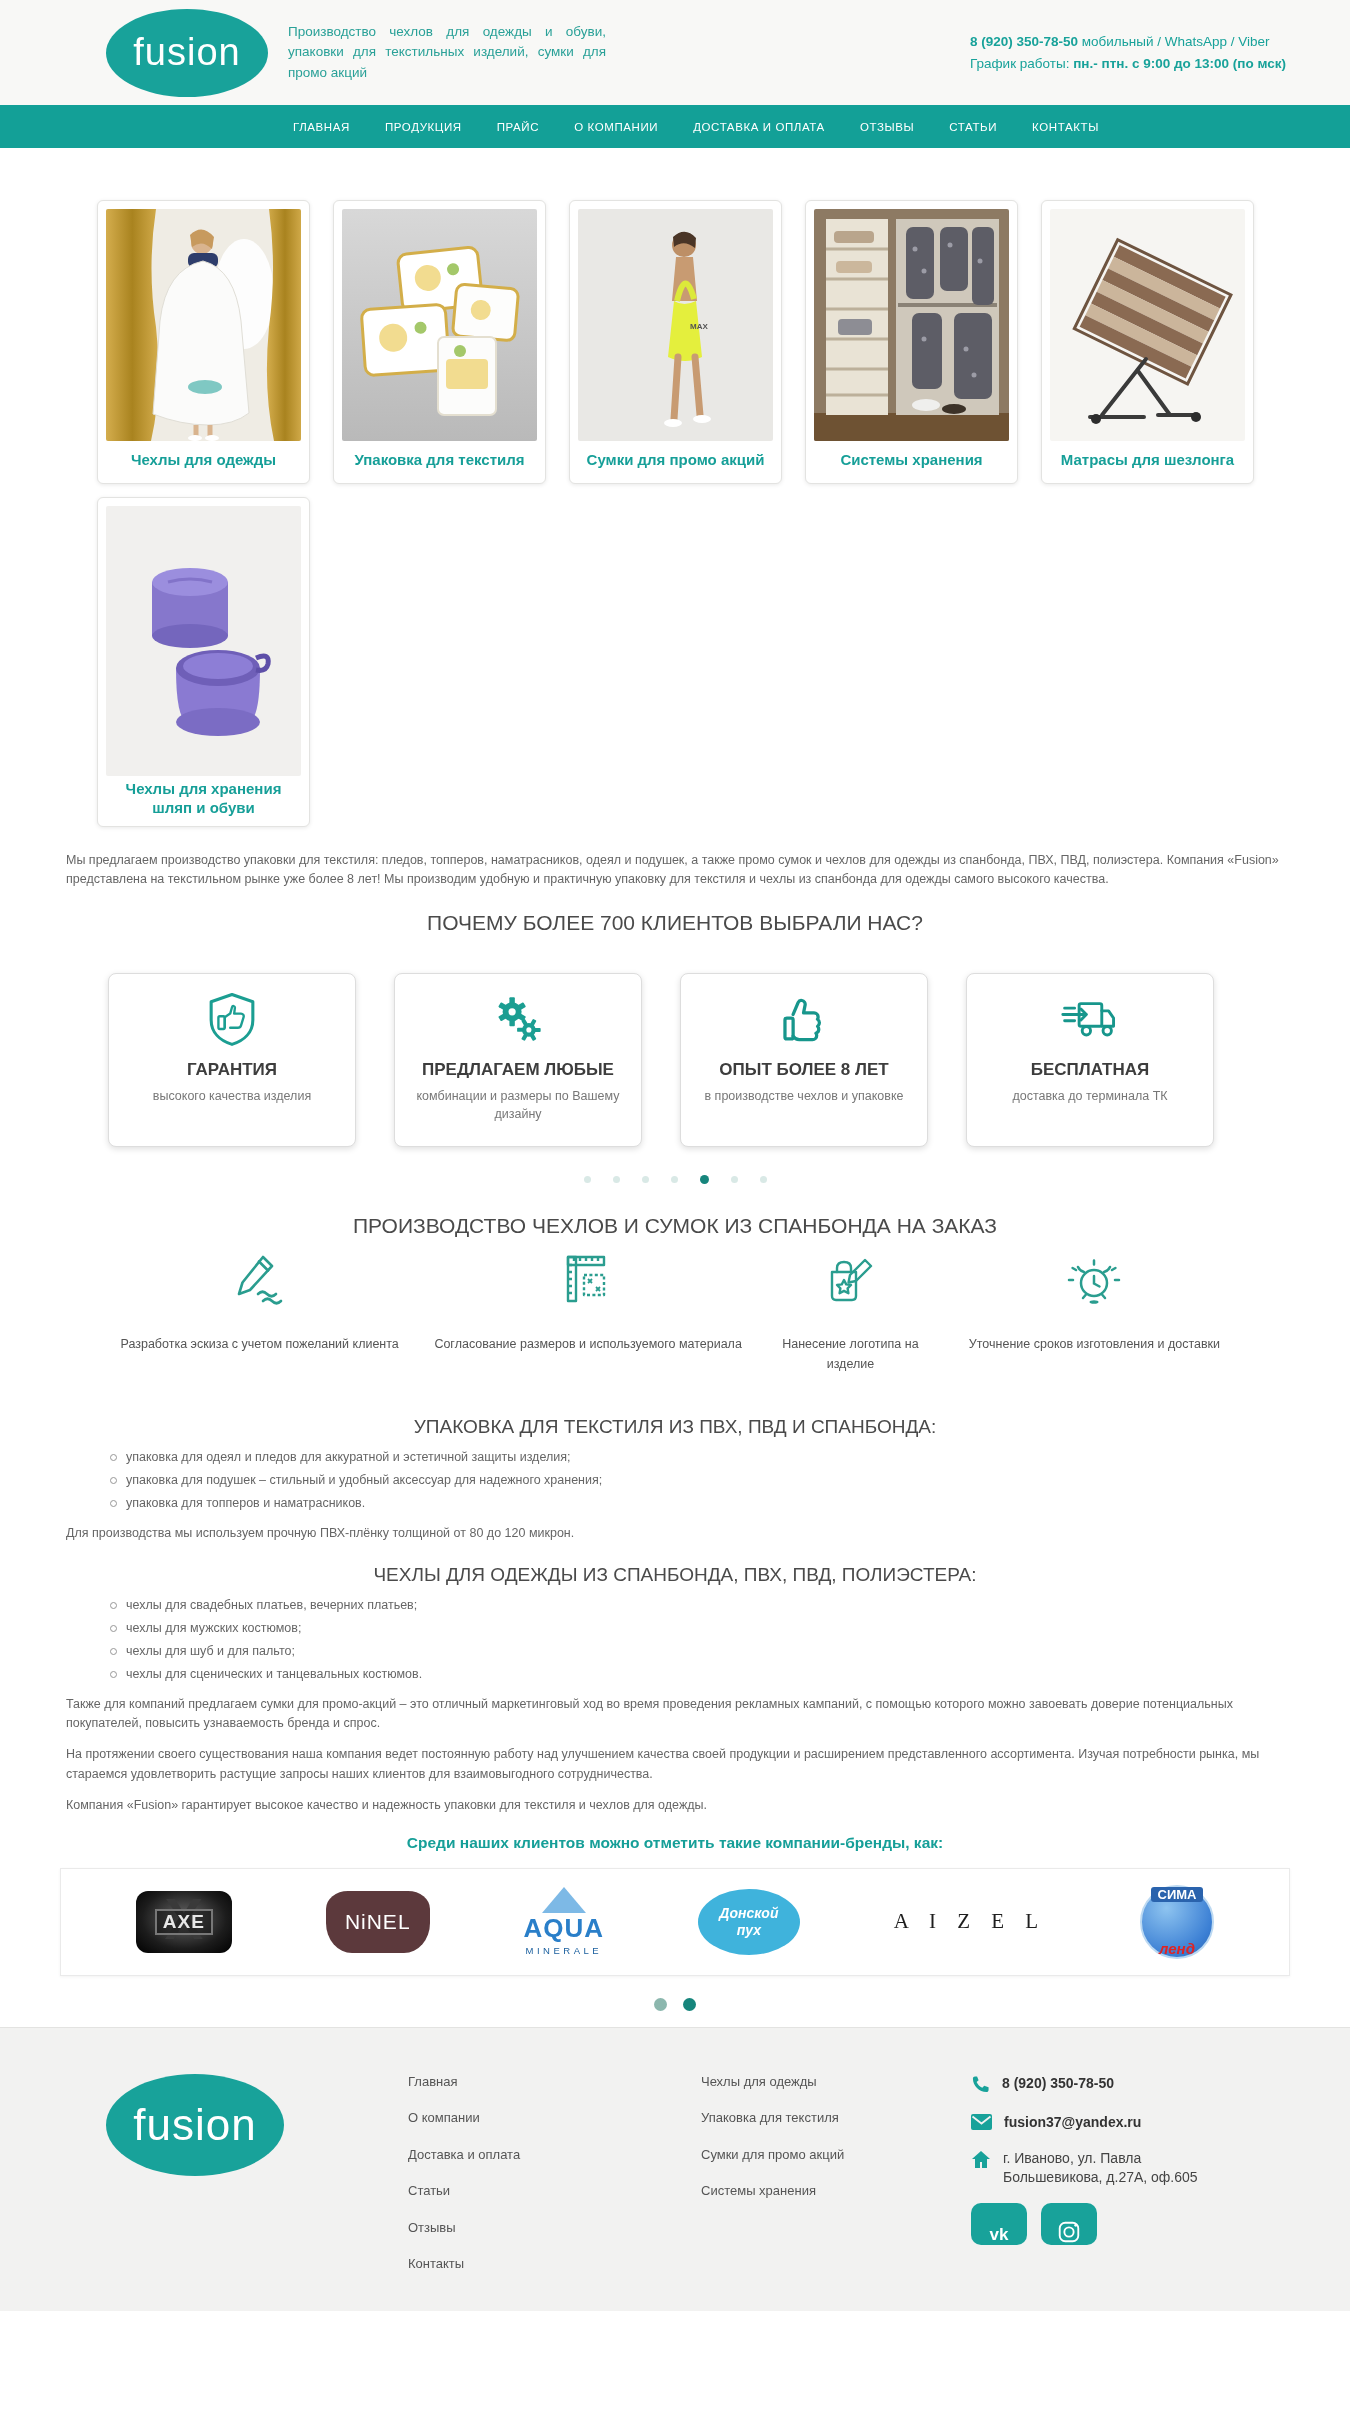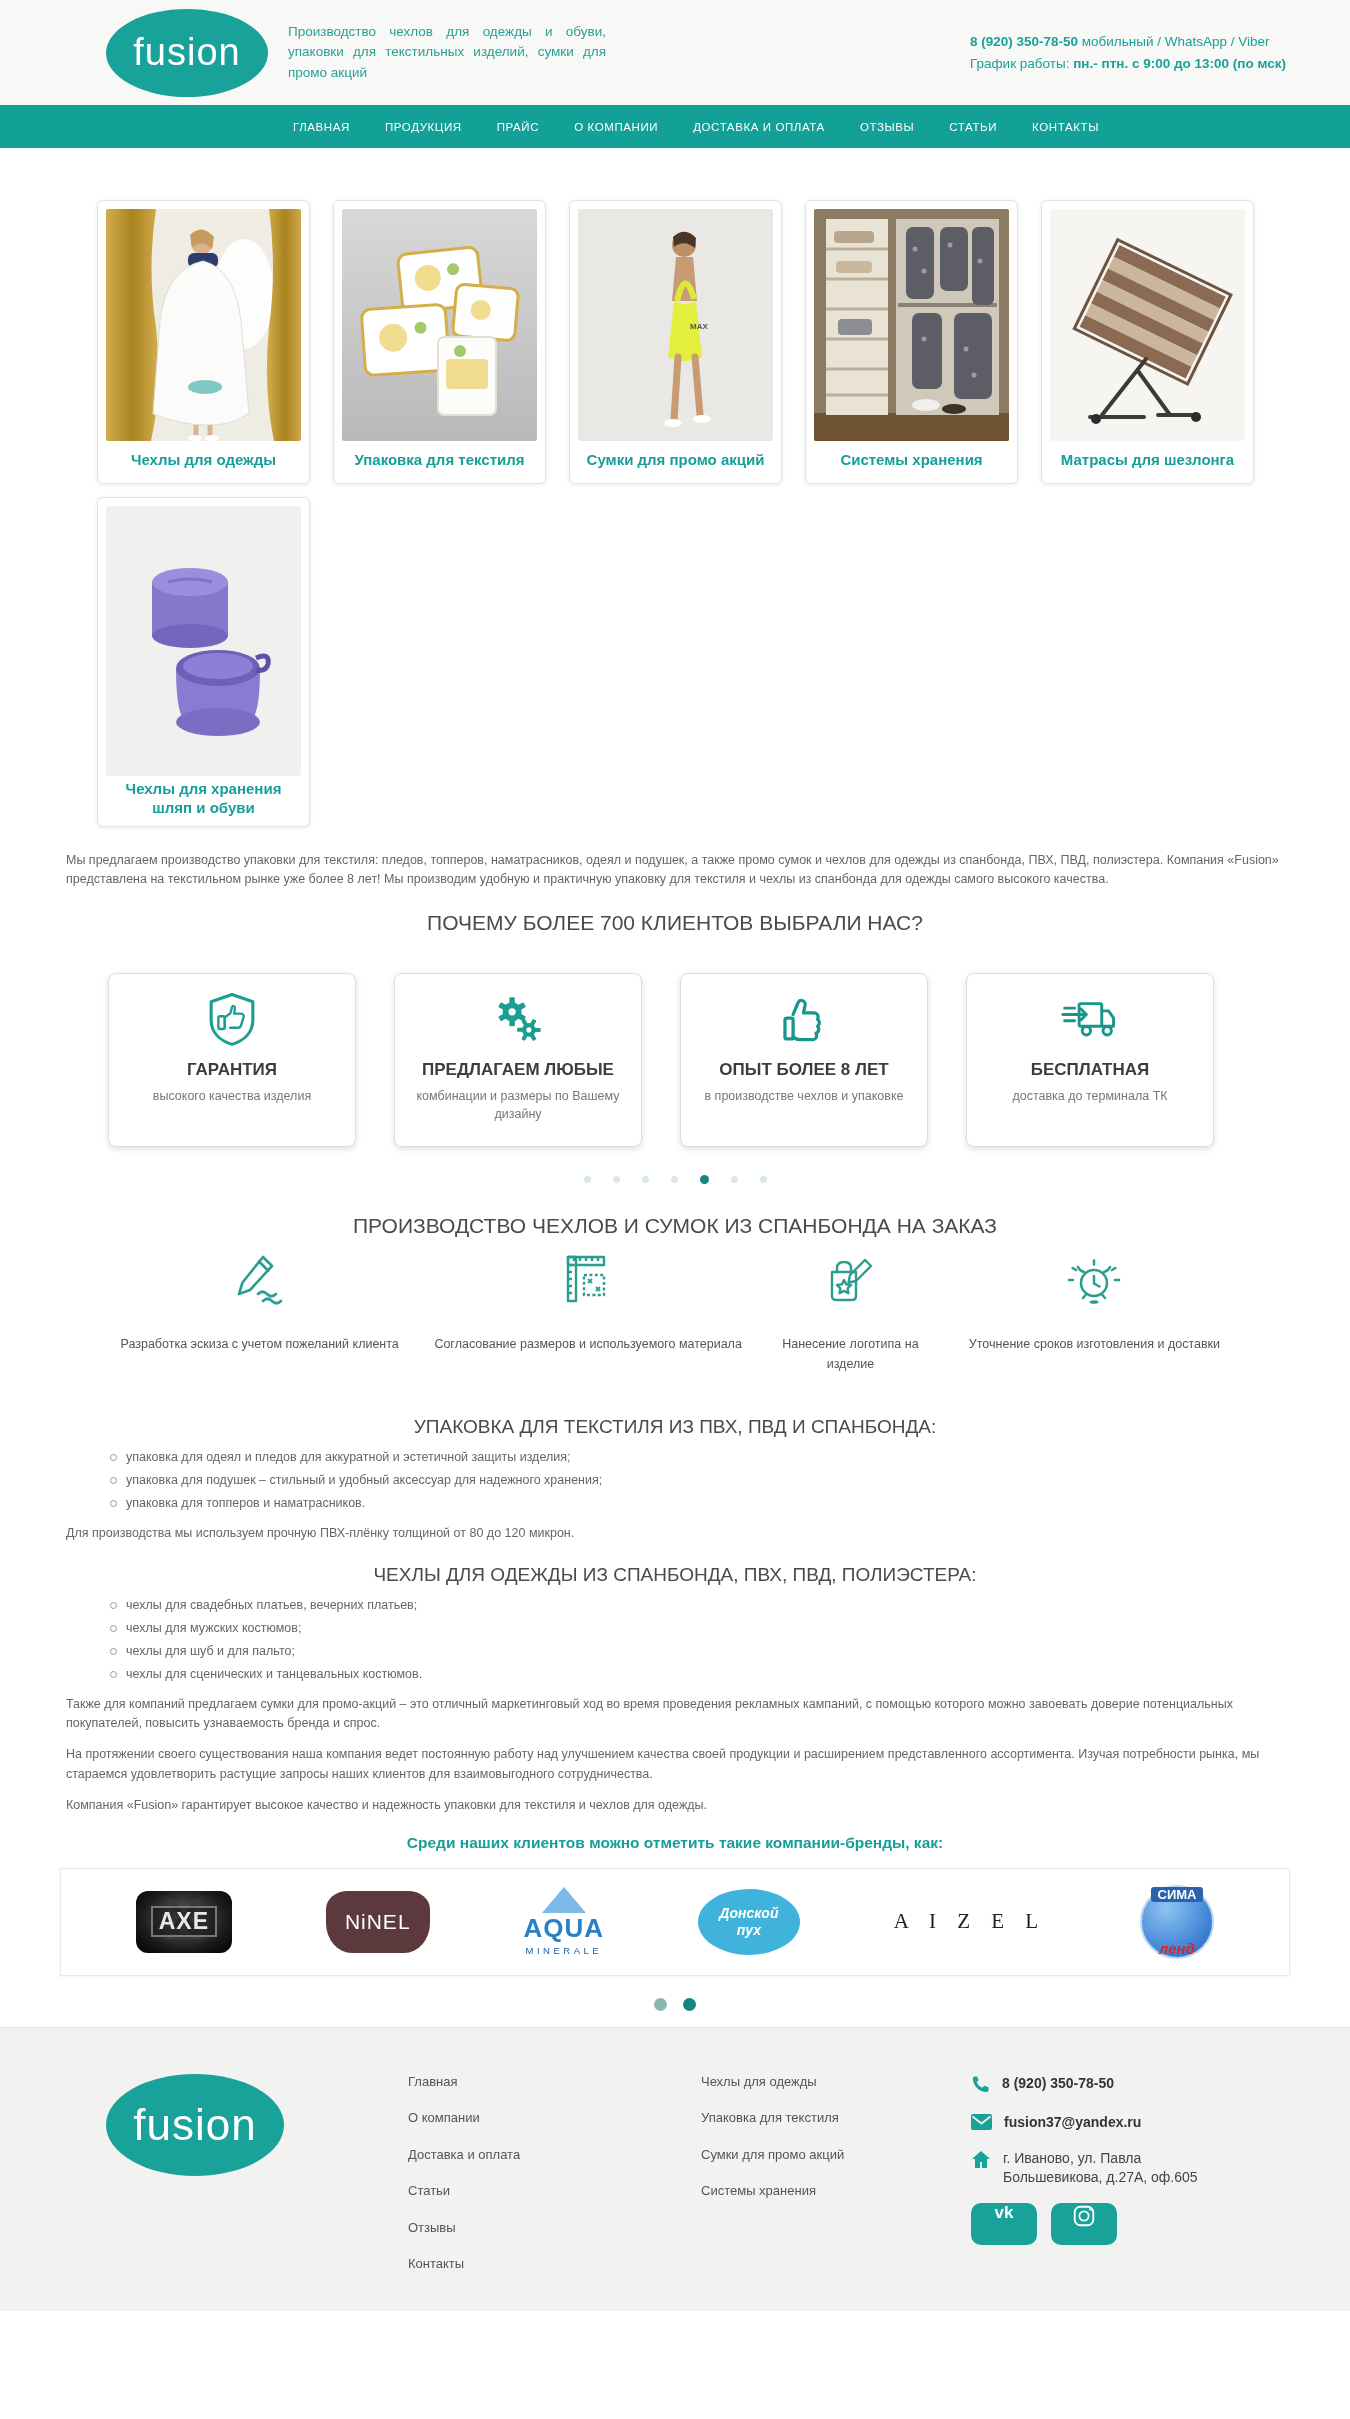--- a/index.html
+++ b/index.html
@@ -70,21 +70,21 @@
 
   .clients-heading { text-align:center; color:#169f98; font-weight:700; font-size:15.5px; margin-top:18px; }
 
   
   .brands { margin-top:16px; height:108px; background:#fff; border:1px solid #eaeaea;
     box-shadow:0 1px 3px rgba(0,0,0,.05); display:flex; align-items:center; justify-content:space-around; padding:0 28px; }
   .brand { flex:none; display:flex; flex-direction:column; align-items:center; justify-content:center; }
   .brand-axe { width:96px; height:62px; border-radius:12px; background:radial-gradient(ellipse at 50% 45%, #6a6a6a 0%, #1c1c1c 62%, #000 100%);
     display:flex; align-items:center; justify-content:center; position:relative; overflow:hidden; }
   .brand-axe::before { content:"X"; position:absolute; color:#3a3a3a; font-size:58px; font-weight:700; top:-6px; }
-  .brand-axe span { position:relative; color:#e8e8e8; font-weight:700; font-size:23px; letter-spacing:1px;
+  .brand-axe span { position:relative; color:#e8e8e8; font-weight:700; font-size:19px; letter-spacing:1px;
     border:2px solid #777; padding:0 6px; background:rgba(20,20,20,.55); }
   .brand-ninel { width:104px; height:62px; background:#5c393c; border-radius:22px 22px 26px 26px / 18px 18px 30px 30px;
     display:flex; align-items:center; justify-content:center; }
   .brand-ninel span { color:#fff; font-weight:400; font-size:21px; letter-spacing:1px;text-align:center; }
   .brand-aqua .mountain { width:0; height:0; border-left:22px solid transparent; border-right:22px solid transparent;
     border-bottom:26px solid #7db9e6; margin-bottom:2px; }
   .brand-aqua .aqua-word { color:#2a7fc9; font-weight:700; font-size:26px; letter-spacing:1px; line-height:1; }
   .brand-aqua .minerale-word { color:#1a5f9e; font-size:9.5px; letter-spacing:3.5px; margin-top:4px; }
   .brand-don { width:102px; height:66px; background:#3fb3dc; border-radius:50%;
     display:flex; flex-direction:column; align-items:center; justify-content:center; }
@@ -104,22 +104,22 @@
   .footer-col { display:flex; flex-direction:column; }
   .fc1 { margin-left:124px; width:180px; }
   .fc2 { margin-left:113px; width:212px; }
   .footer-col a { color:#555; font-size:13px; text-decoration:none; margin-bottom:21.5px; cursor:pointer; }
   .footer-contacts { margin-left:58px; width:262px; }
   .contact-row { display:flex; align-items:flex-start; margin-bottom:15px; }
   .contact-row .cicon { flex:none; margin-right:12px; margin-top:1px; }
   .contact-row .ctext { font-weight:700; color:#333; font-size:14px; line-height:1.4; }
   .contact-row .ctext.addr { font-weight:400; color:#444; }
   .social-row { display:flex; gap:14px; margin-top:6px; }
-  .social-btn { width:66px; height:42px; border-radius:10px; background:#18a29a;
-    display:flex; align-items:flex-start; justify-content:center; cursor:pointer; }
+  .social-btn { width:56px; height:42px; border-radius:10px; background:#18a29a;
+    display:flex; align-items:flex-end; justify-content:center; cursor:pointer; }
   .social-btn .vk-label { color:#fff; font-weight:700; font-size:17px; }
 </style>
 </head>
 <body>
 
 <div class="header">
   <div class="header-inner">
     <div class="logo-oval">
       <span>fusion</span>
     </div>

